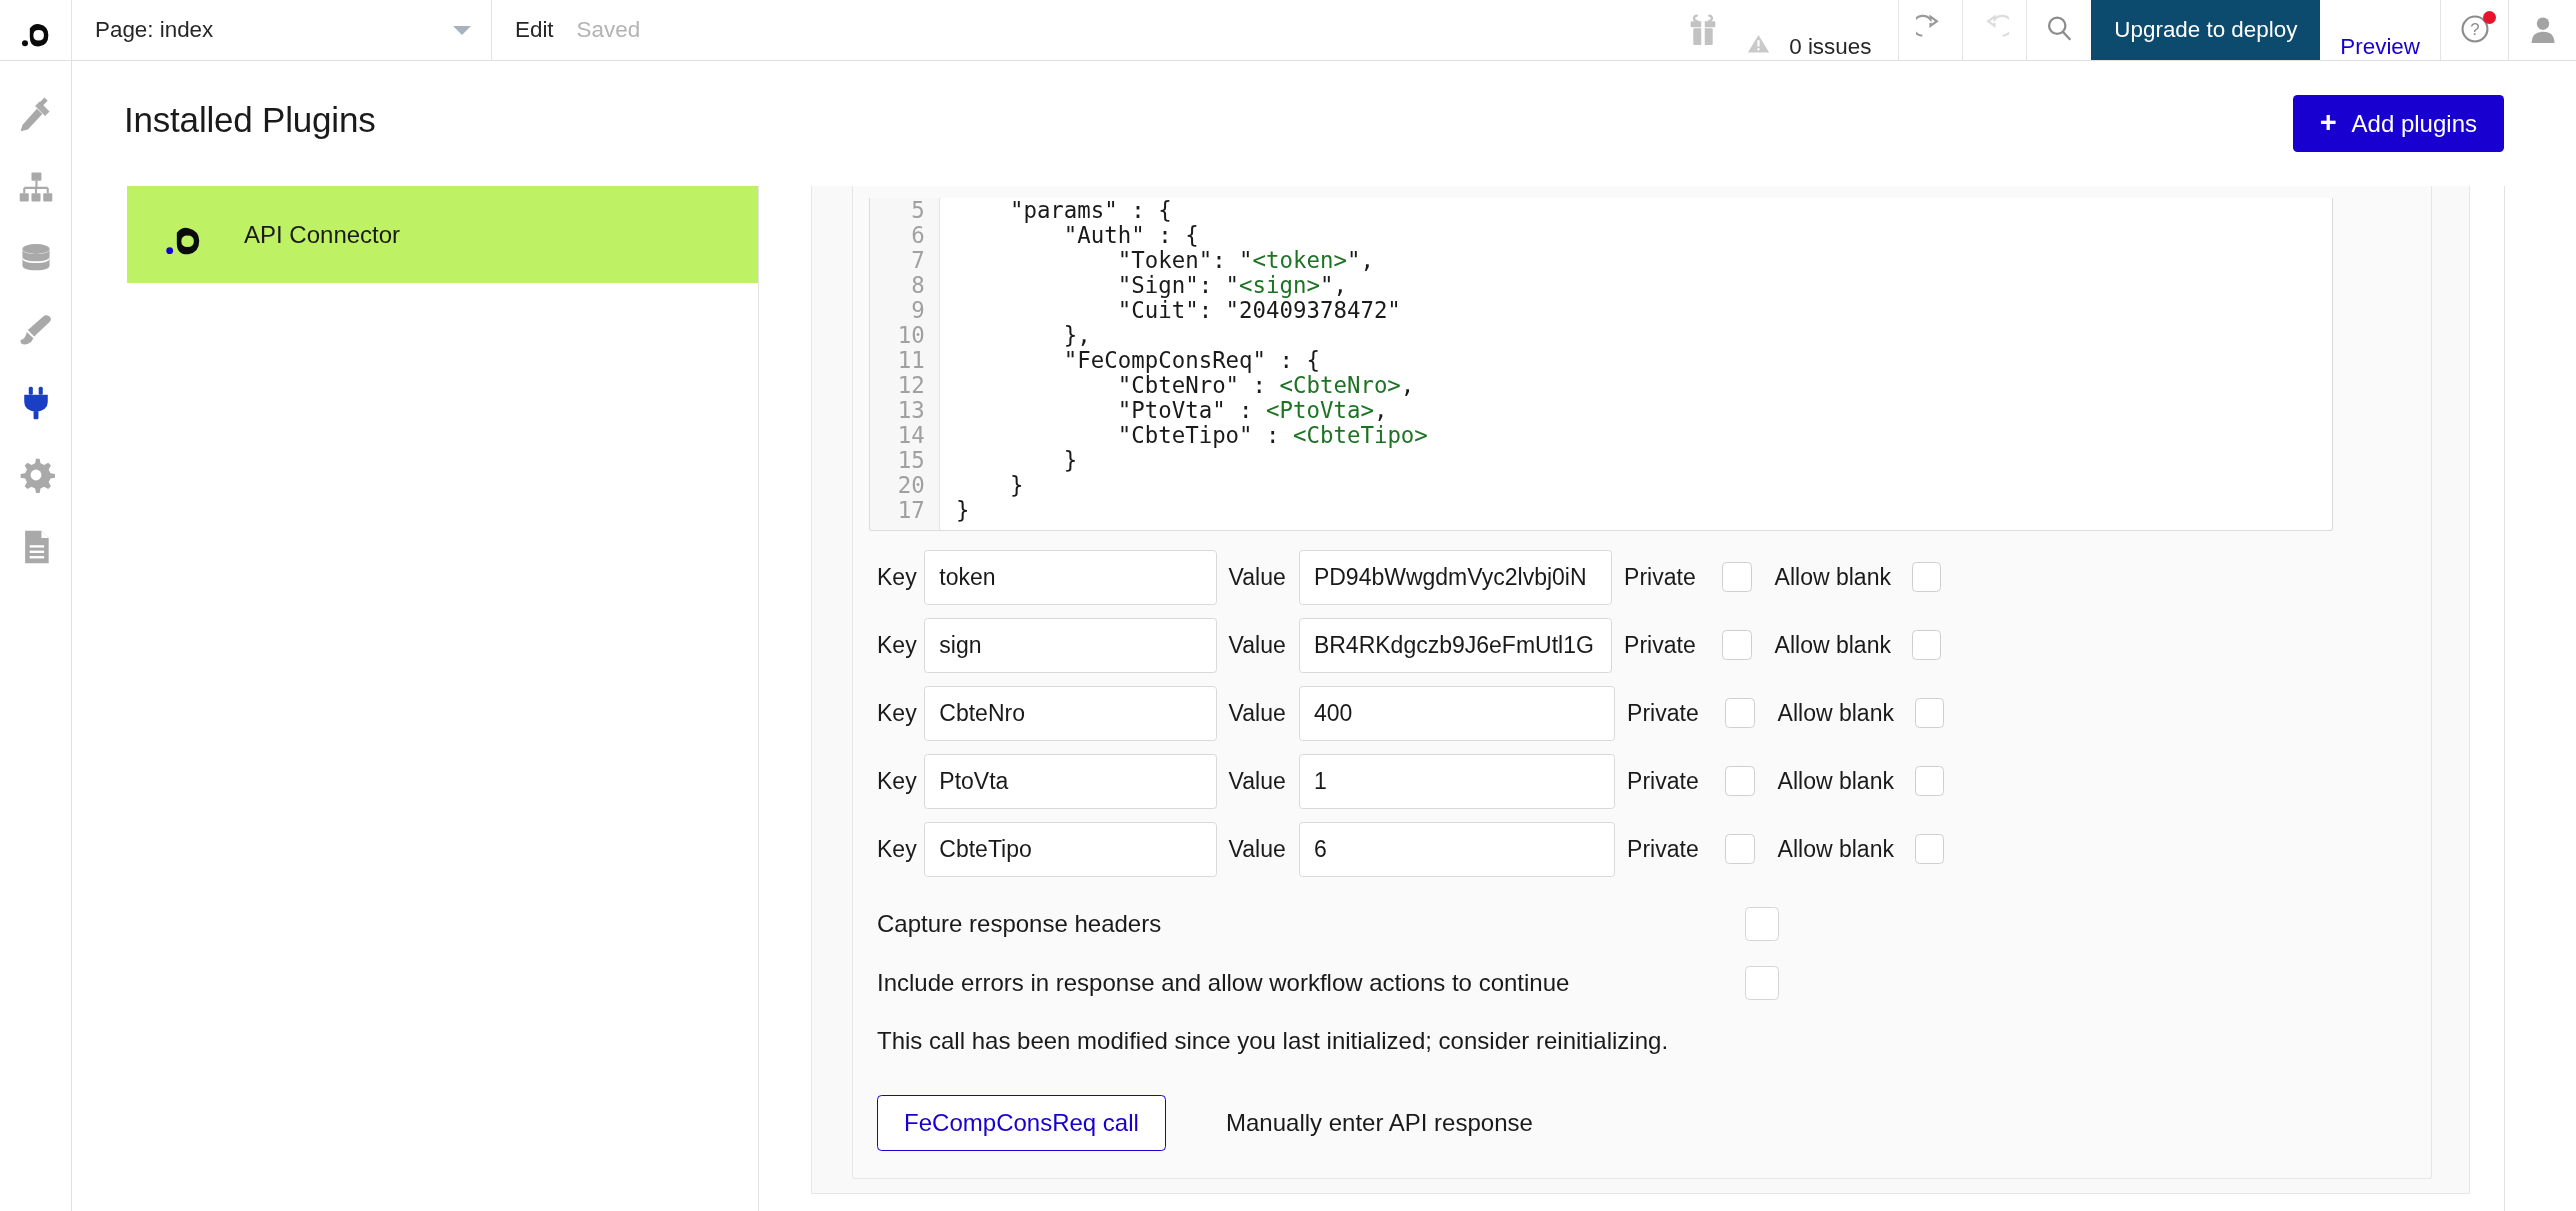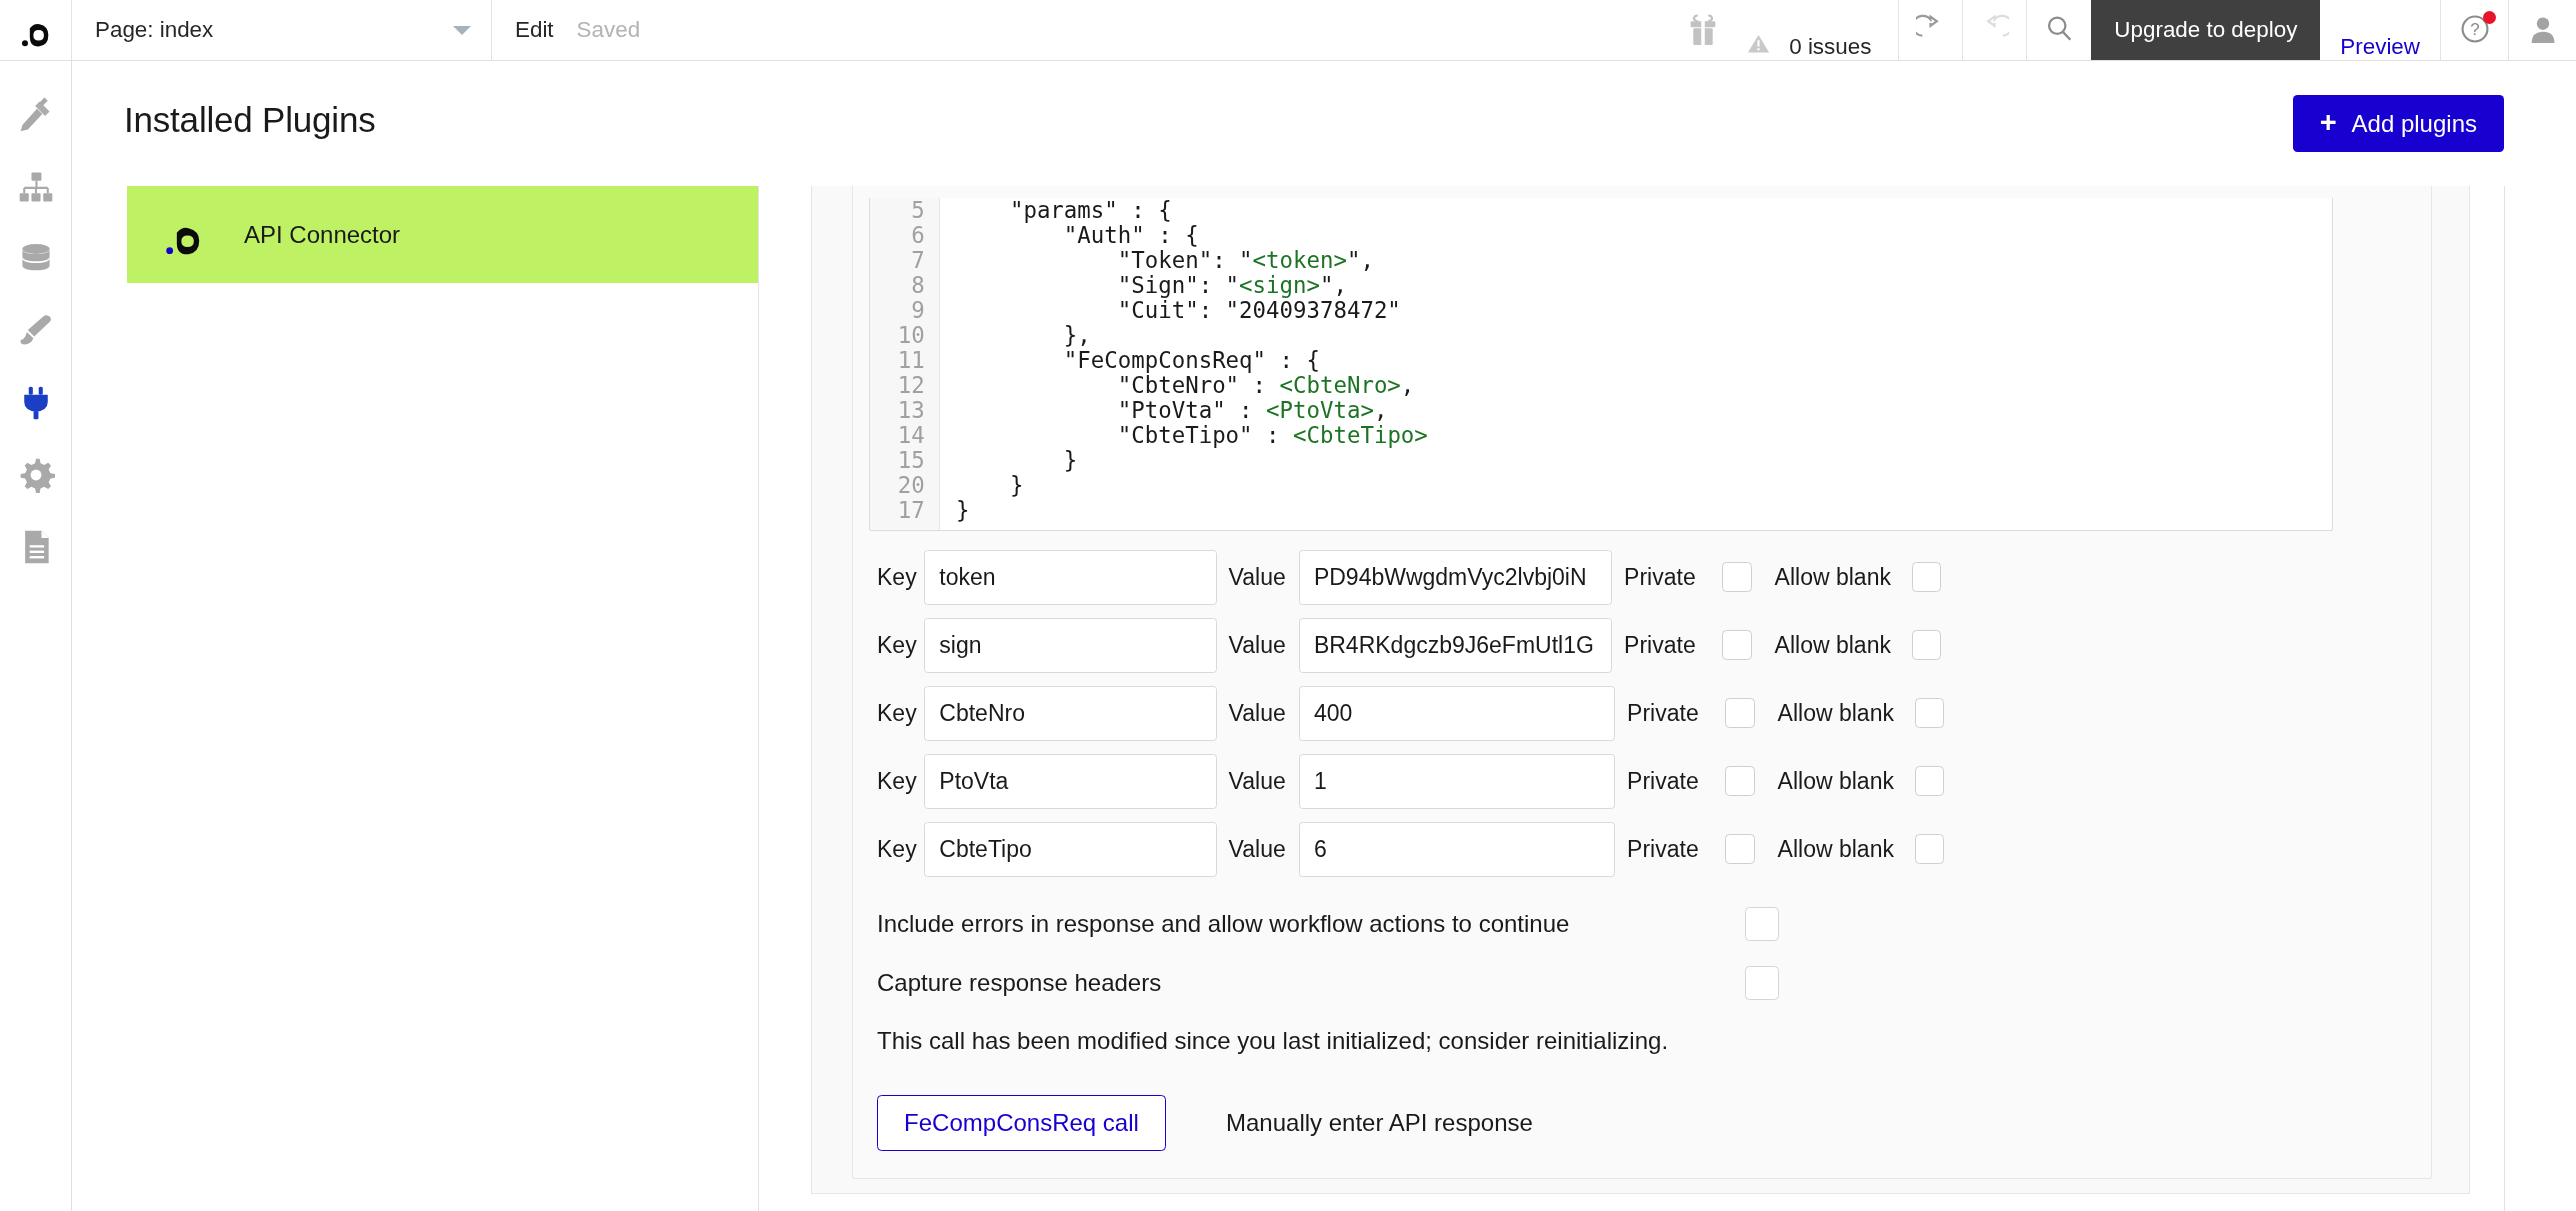--- a/index.html
+++ b/index.html
@@ -79,21 +79,21 @@
     cursor: pointer;
   }
   .tb-iconbtn {
     width: 64px;
     display: flex; align-items: center; justify-content: center;
     border-right: 0.9px solid #e3e3e3;
     cursor: pointer;
   }
   .tb-iconbtn.nb { border-right: none; }
   .tb-upgrade {
-    background: #404040;
+    background: #0c4a6e;
     color: #ffffff;
     font-size: 22.4px;
     display: flex; align-items: center;
     padding: 0 23px;
     cursor: pointer;
   }
   .tb-preview {
     color: #1700d0;
     font-size: 22.4px;
     display: flex; align-items: flex-end;
@@ -664,25 +664,25 @@
       <input class="txtinput in-val" type="text" value="6" style="">
       <span class="lbl lbl-priv">Private</span>
       <div class="cbx"></div>
       <span class="lbl lbl-blank">Allow blank</span>
       <div class="cbx"></div>
     </div>
   </div>
 
 <div class="options">
     <div class="opt-row">
+      <span class="opt-label">Capture response headers</span>
+      <div class="opt-cbx"></div>
+    </div>
+    <div class="opt-row">
       <span class="opt-label">Include errors in response and allow workflow actions to continue</span>
-      <div class="opt-cbx"></div>
-    </div>
-    <div class="opt-row">
-      <span class="opt-label">Capture response headers</span>
       <div class="opt-cbx"></div>
     </div>
   </div>
 
 <div class="modified-note">This call has been modified since you last initialized; consider reinitializing.</div>
 
 <div class="footer-actions">
   <button class="reinit-btn">FeCompConsReq call</button>
   <span class="manual-link">Manually enter API response</span>
 </div>

